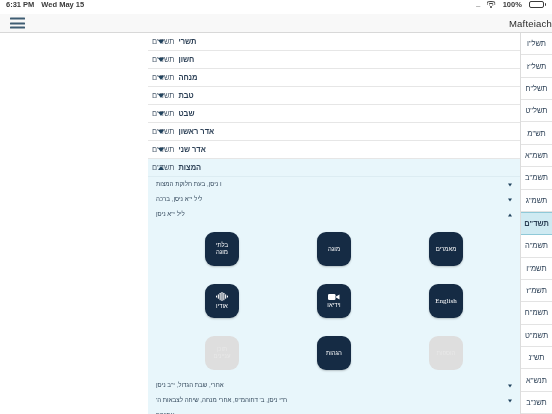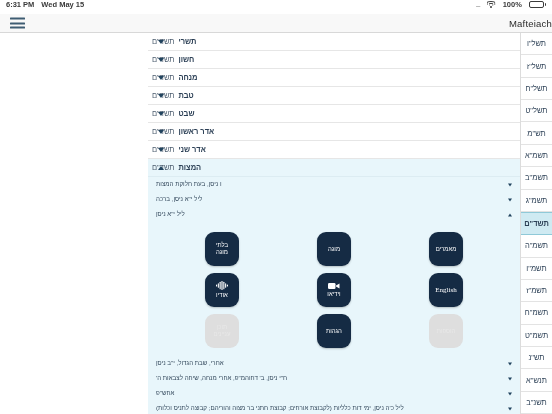--- a/index.html
+++ b/index.html
@@ -102,21 +102,21 @@
   .sub-tri {
     position:absolute; right:8px; top:50%; transform:translateY(-50%);
     width:0;height:0;border-left:2.6px solid transparent;border-right:2.6px solid transparent;
   }
   .sub-tri.down { border-top:3.4px solid #21435e; }
   .sub-tri.up   { border-bottom:3.4px solid #21435e; }
 
   
   .grid-area {
     padding:10px 0 8px 0;
-    display:flex; flex-direction:column; gap:7px; align-items:center;
+    display:flex; flex-direction:column; gap:18px; align-items:center;
   }
   .grid-row { display:flex; flex-direction:row-reverse; justify-content:center; gap:78px; width:100%; }
   .tile {
     width:34px; height:34px; border-radius:9px;
     background:#152b44; color:#ffffff;
     display:flex; flex-direction:column; align-items:center; justify-content:center;
     font-size:6px; line-height:1.15; text-align:center; padding:2px;
     box-shadow:0 1px 2px rgba(0,0,0,0.22);
   }
   .tile.disabled { background:#dedede; color:#e8e8e8; box-shadow:none; }

